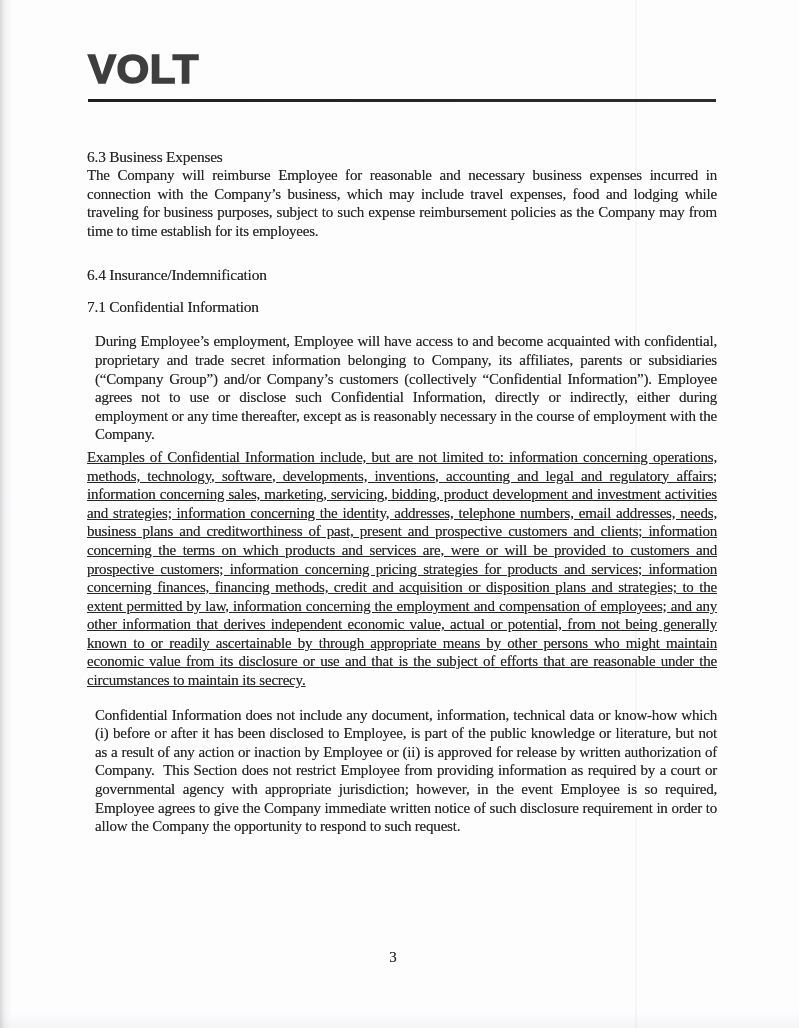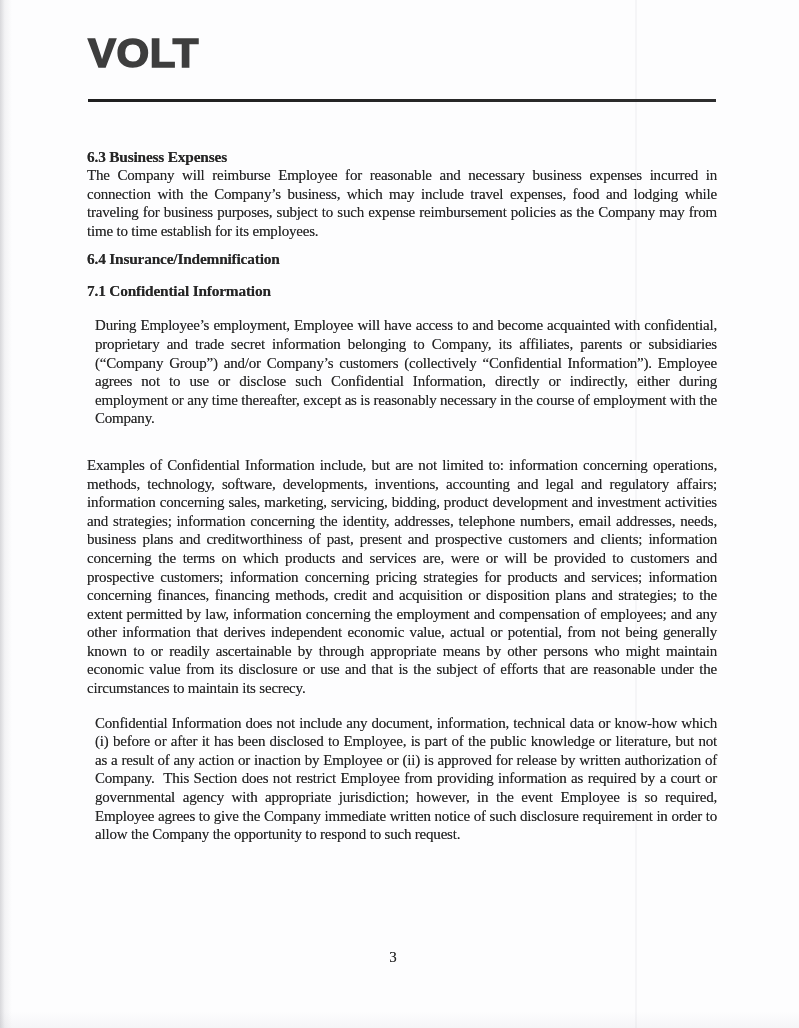--- a/index.html
+++ b/index.html
@@ -38,21 +38,21 @@
     position: absolute;
     top: 0; bottom: 0;
     left: 635px;
     width: 2px;
     background: rgba(150,150,170,0.08);
     pointer-events: none;
   }
   .logo {
     position: absolute;
     left: 88px;
-    top: 33px;
+    top: 49px;
     text-align: center;
   }
   .logo-text {
     display: inline-block;
     font-family: "Liberation Sans", sans-serif;
     font-weight: bold;
     font-size: 42px;
     line-height: 1;
     letter-spacing: 0.5px;
     color: var(--logo, #3e3e3e);
@@ -74,34 +74,34 @@
     top: 144px;
     width: 630px;
     font-size: 15px;
     line-height: 18.6px;
     letter-spacing: -0.2px;
     text-shadow: 0 0 0.35px rgba(30,30,30,0.55);
   }
   .sec-heading {
     margin: 0;
     font-size: 15.4px;
-    font-weight: bold;
+    font-weight: normal;
     line-height: 19px;
   }
   .sec-num { display: inline-block; margin-right: 13px; }
   .body-para {
     margin: 0;
     text-align: justify;
   }
   .mt3  { margin-top: 3px; }
-  .mt9  { margin-top: 9px; }
+  .mt9  { margin-top: 25px; }
   .mt13 { margin-top: 13px; }
   .mt14 { margin-top: 14px; }
   .mt16 { margin-top: 16px; margin-left: 8px; }
-  .mt20 { margin-top: 28px; }
+  .mt20 { margin-top: 4px; text-decoration: underline; }
   .page-number {
     position: absolute;
     left: 87px;
     top: 948px;
     width: 612px;
     text-align: center;
     font-size: 15px;
     line-height: 19px;
     text-shadow: 0 0 0.35px rgba(30,30,30,0.55);
   }

